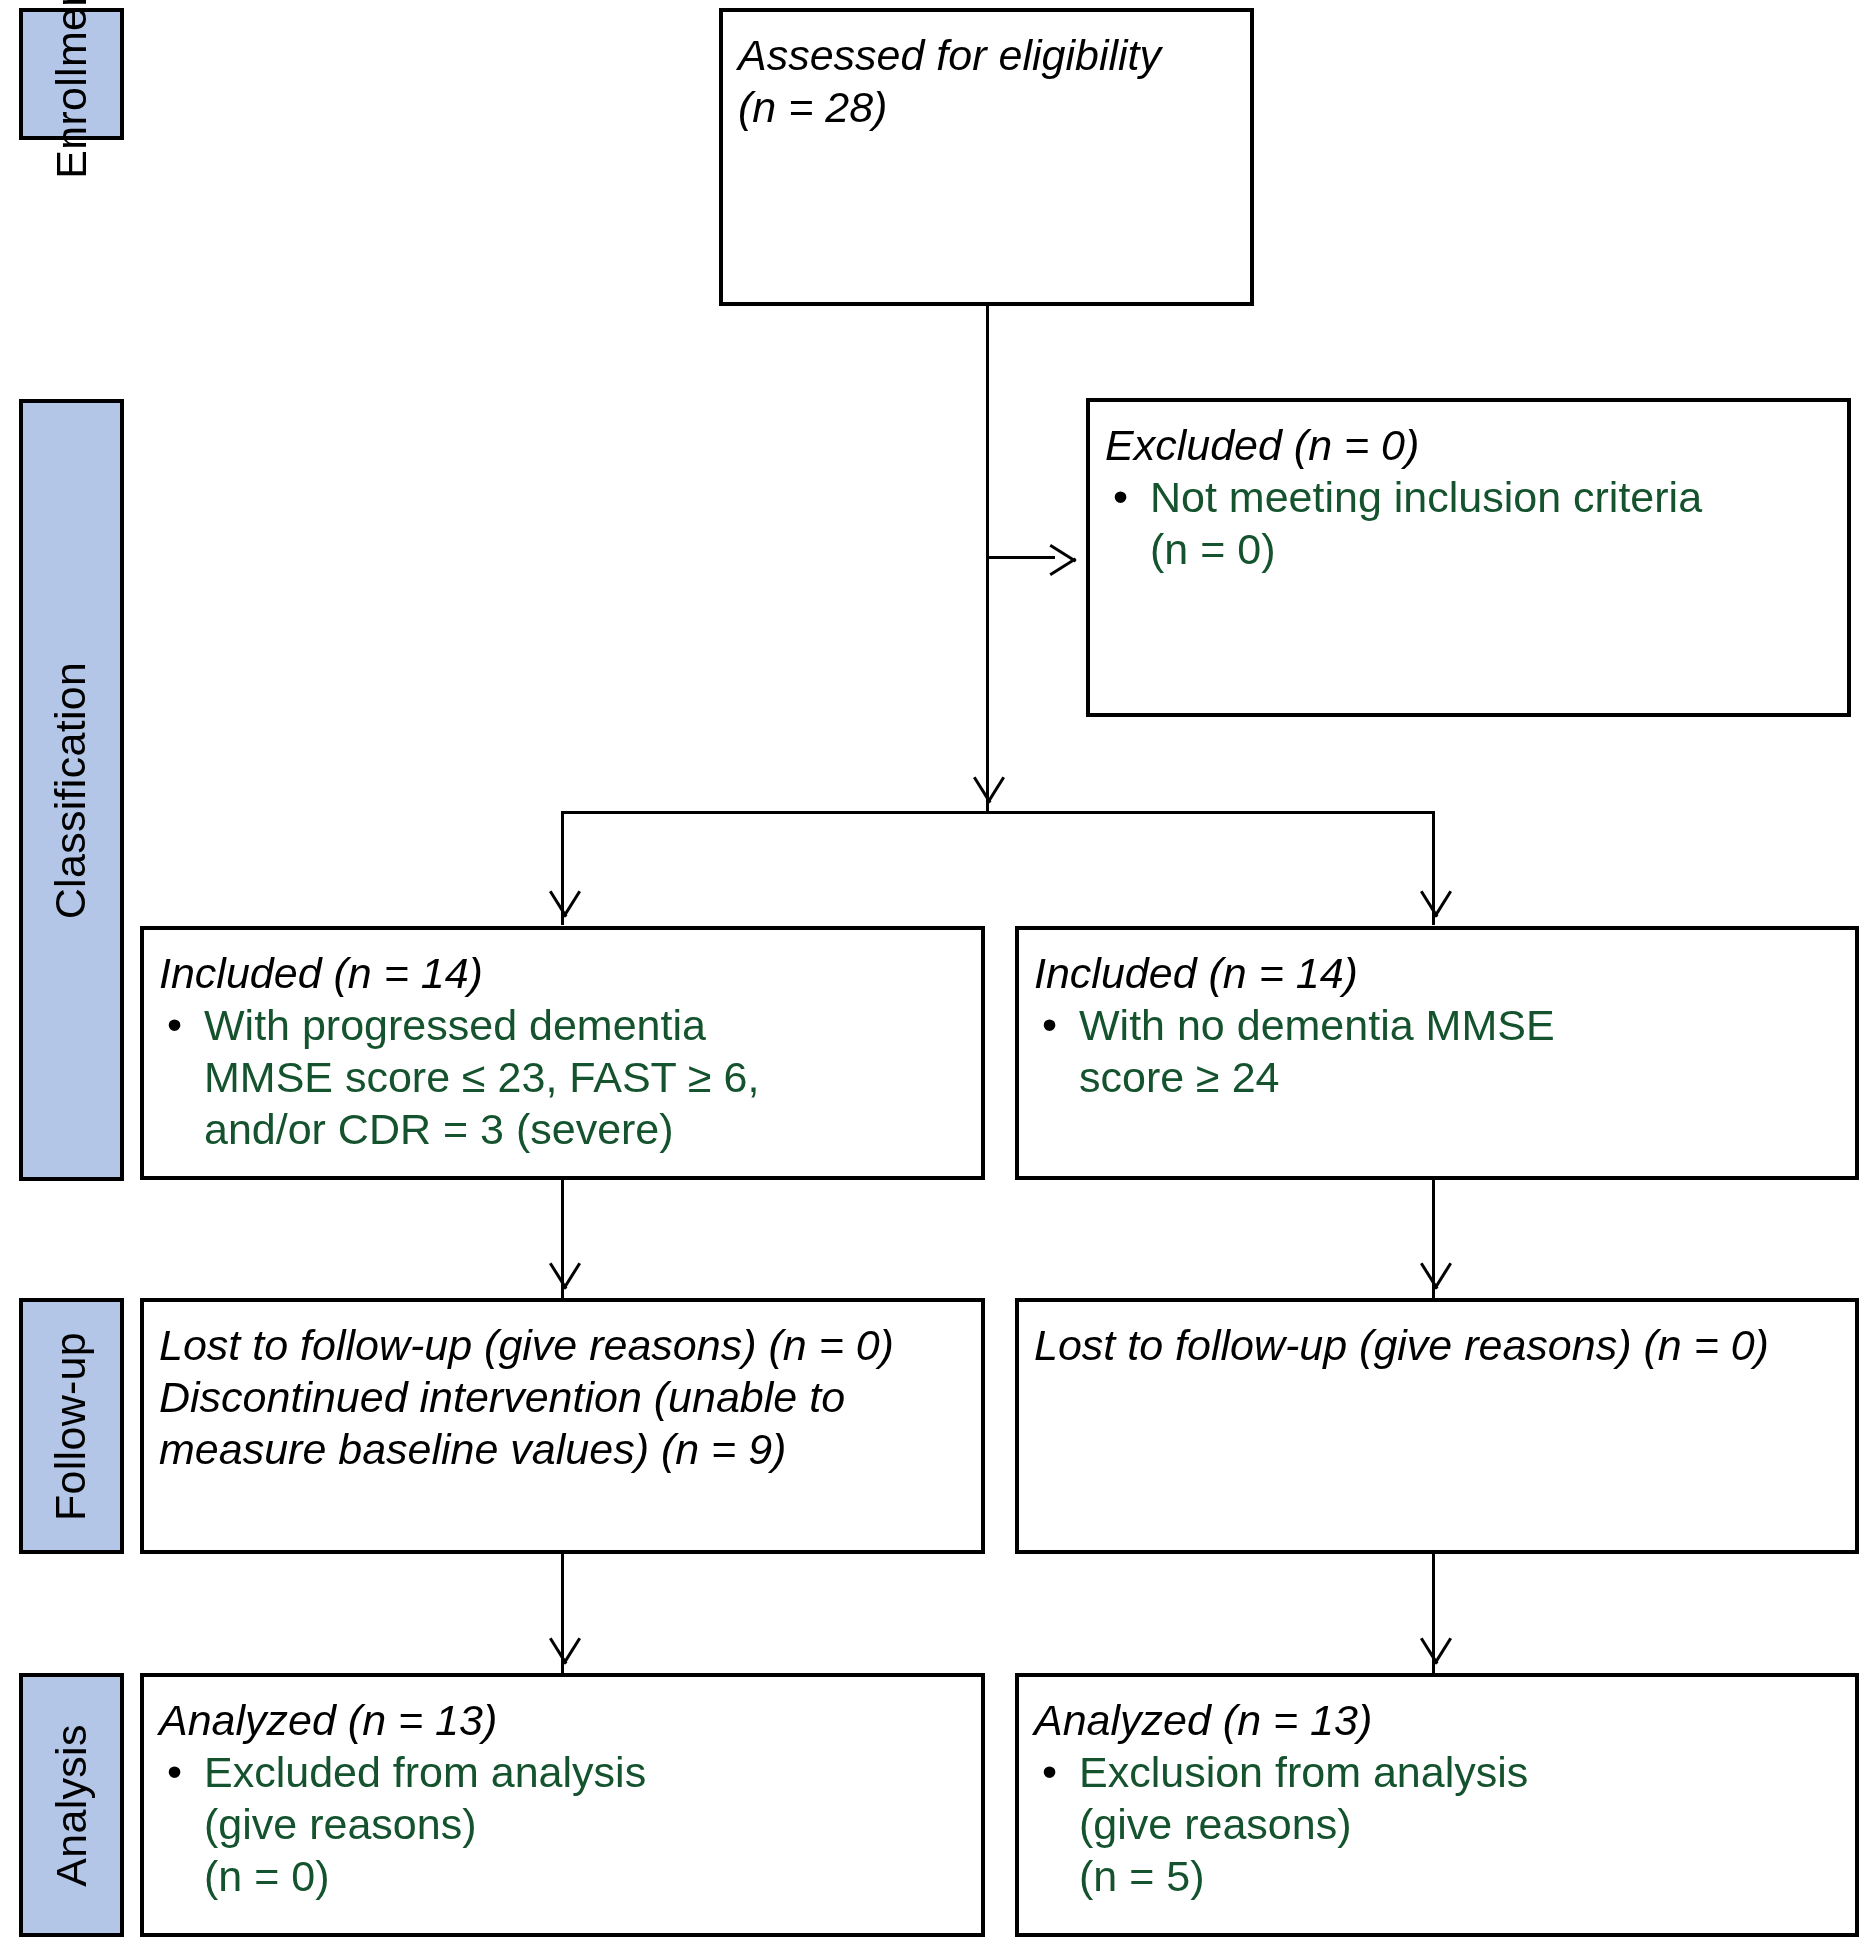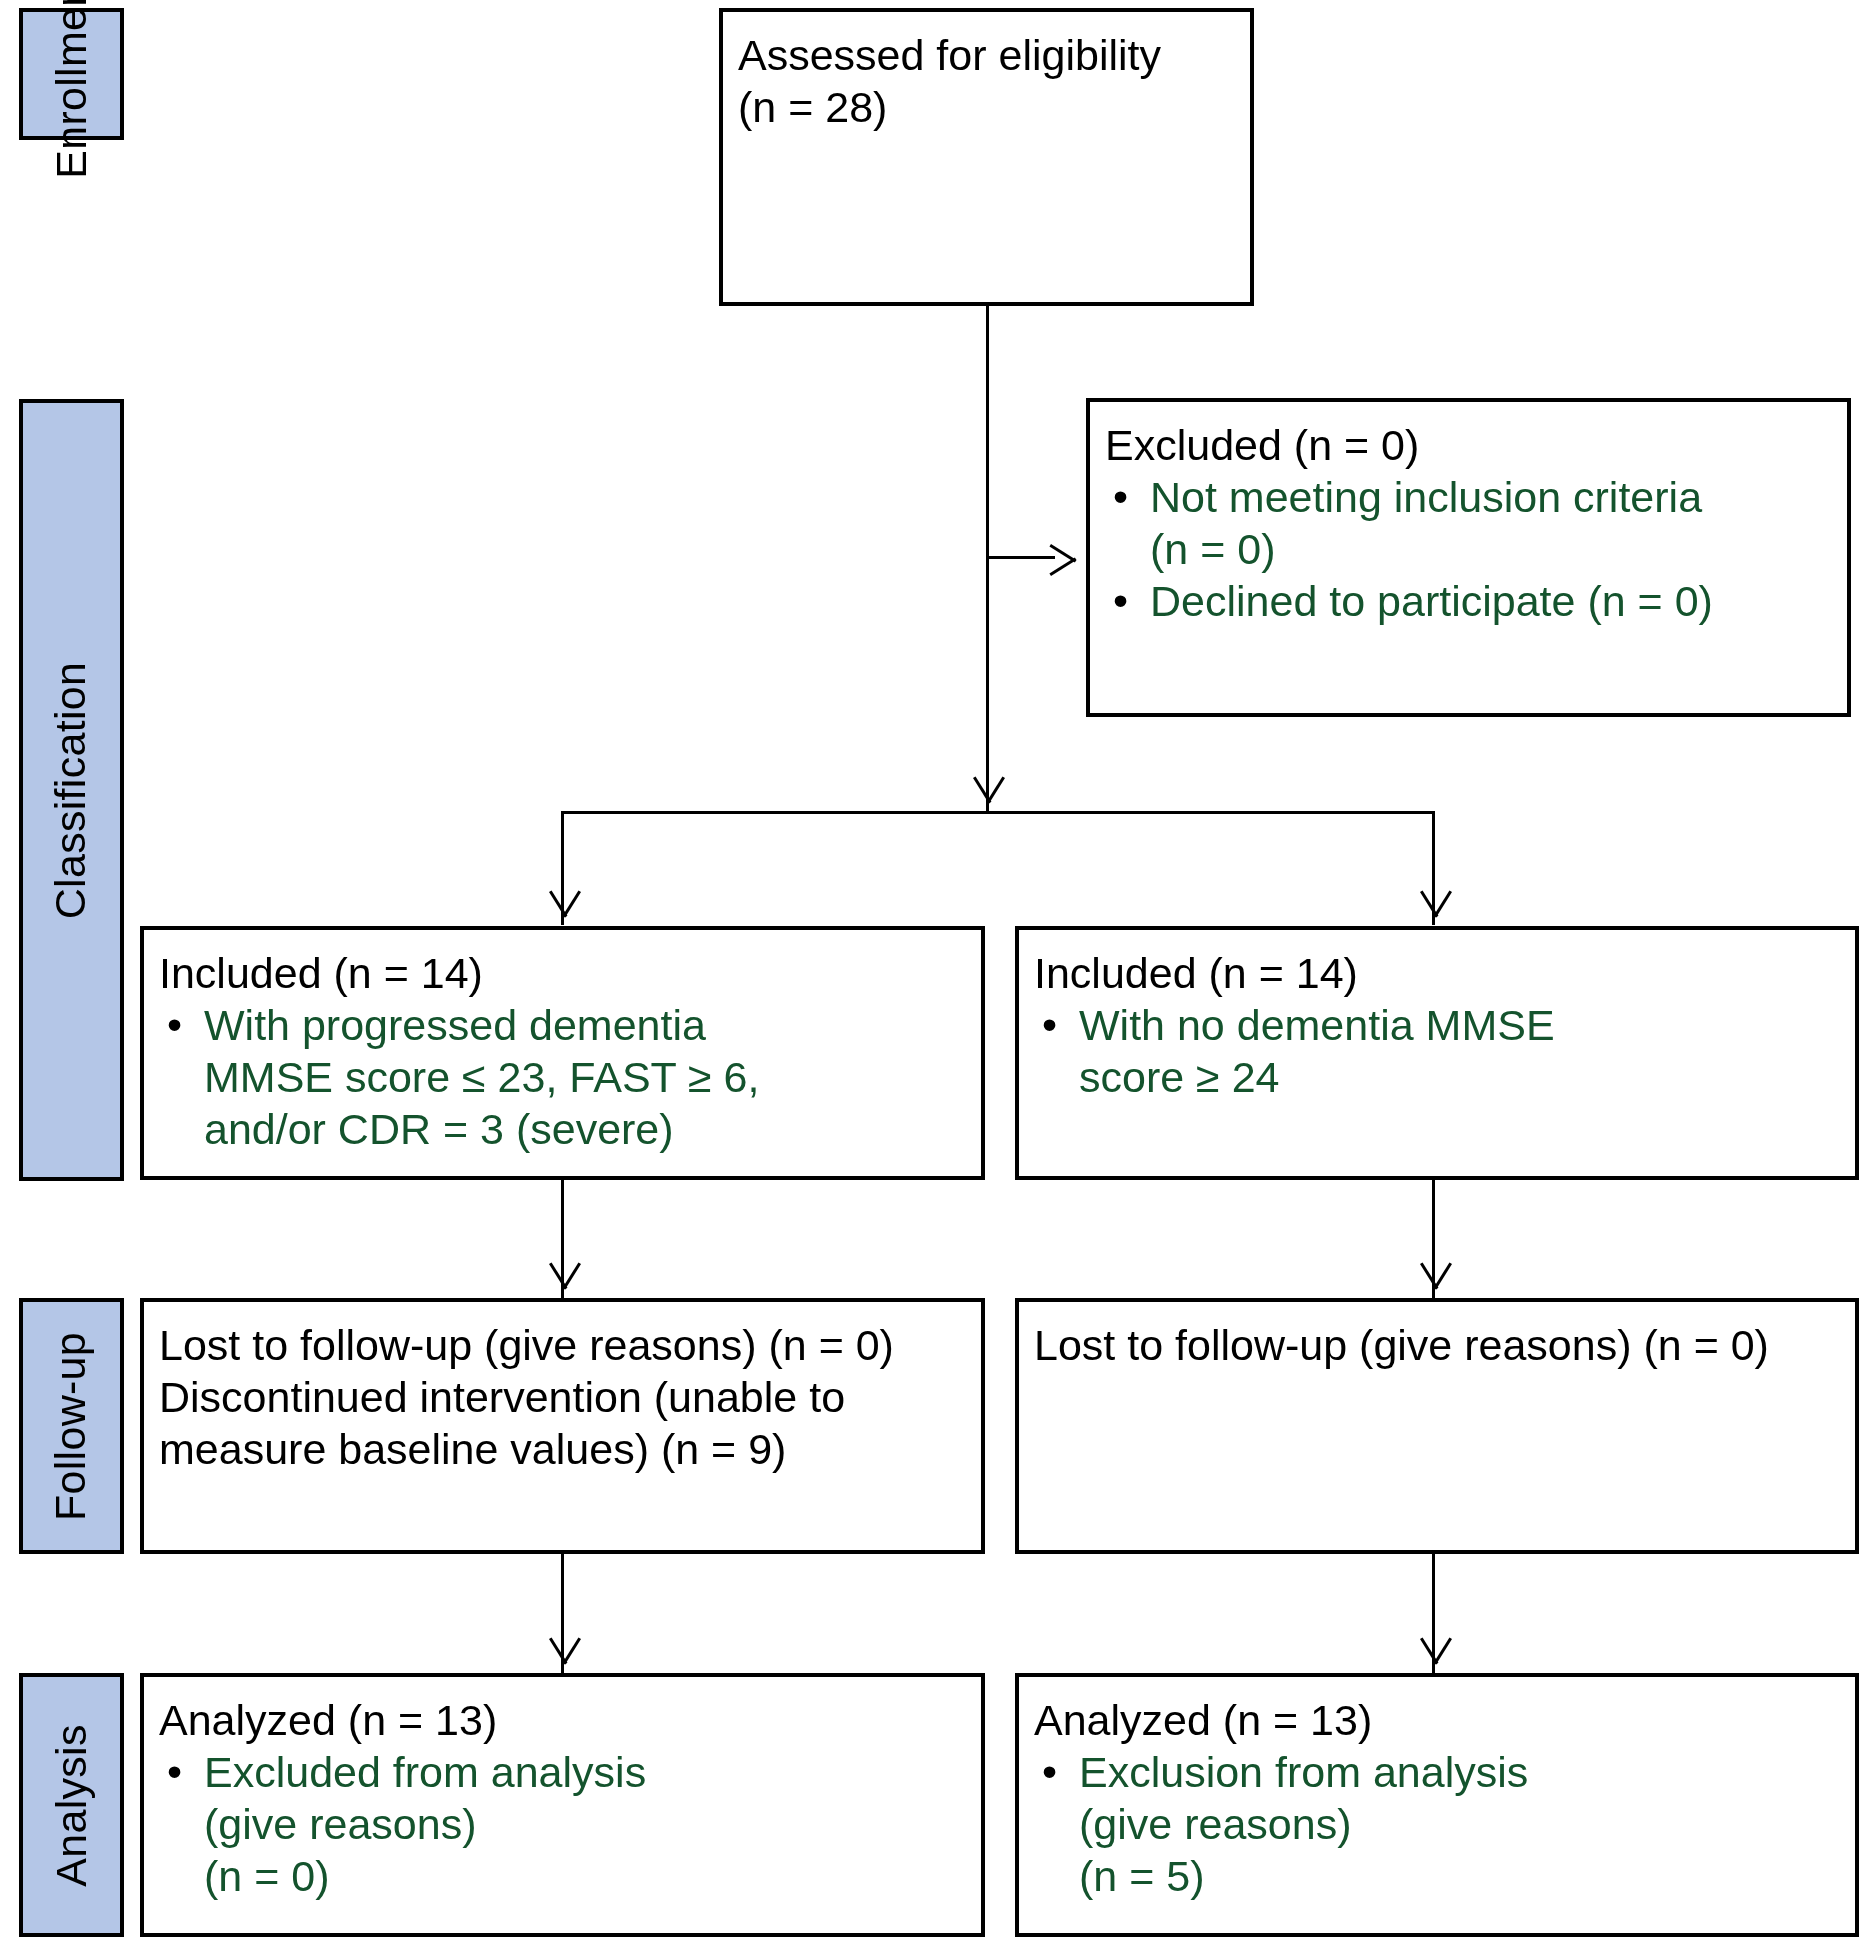--- a/index.html
+++ b/index.html
@@ -44,20 +44,21 @@
     background: #ffffff;
     border: 4px solid #000000;
     box-sizing: border-box;
     padding: 17.3px 15px 11.6px 15px;
   }
   .node-box .line {
     font-size: 43px;
     line-height: 1.21;
     color: #000000;
     white-space: pre-wrap;
+    font-style: italic;
   }
   .node-box ul.bullets {
     list-style: none;
     margin: 0;
     padding: 0;
   }
   .node-box ul.bullets > li {
     position: relative;
     padding-left: 45px;
     font-size: 43px;
@@ -160,21 +161,20 @@
   <div class="node-box" style="left:719px; top:8px; width:535px; height:298px;">
     <div class="line">Assessed for eligibility</div>
     <div class="line">(n = 28)</div>
   </div>
 
   <div class="node-box" style="left:1086px; top:398px; width:765px; height:319px;">
     <div class="line">Excluded (n = 0)</div>
     <ul class="bullets">
       <li>Not meeting inclusion criteria
 (n = 0)</li>
-      <li>Declined to participate (n = 0)</li>
     </ul>
   </div>
 
   <div class="node-box" style="left:140px; top:926px; width:845px; height:254px;">
     <div class="line">Included (n = 14)</div>
     <ul class="bullets">
       <li>With progressed dementia
 MMSE score ≤ 23, FAST ≥ 6,
 and/or CDR = 3 (severe)</li>
     </ul>

